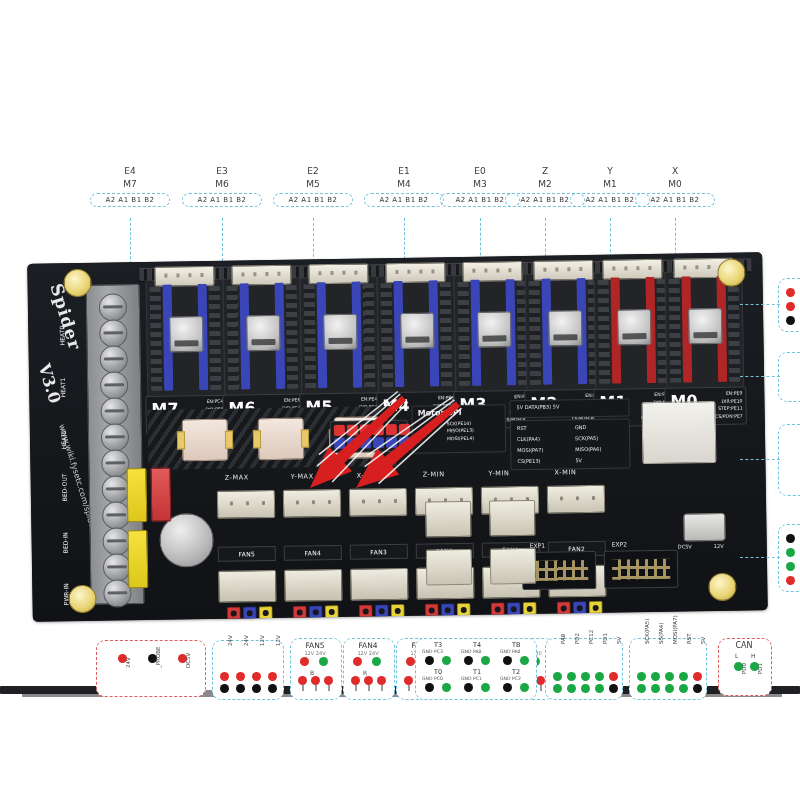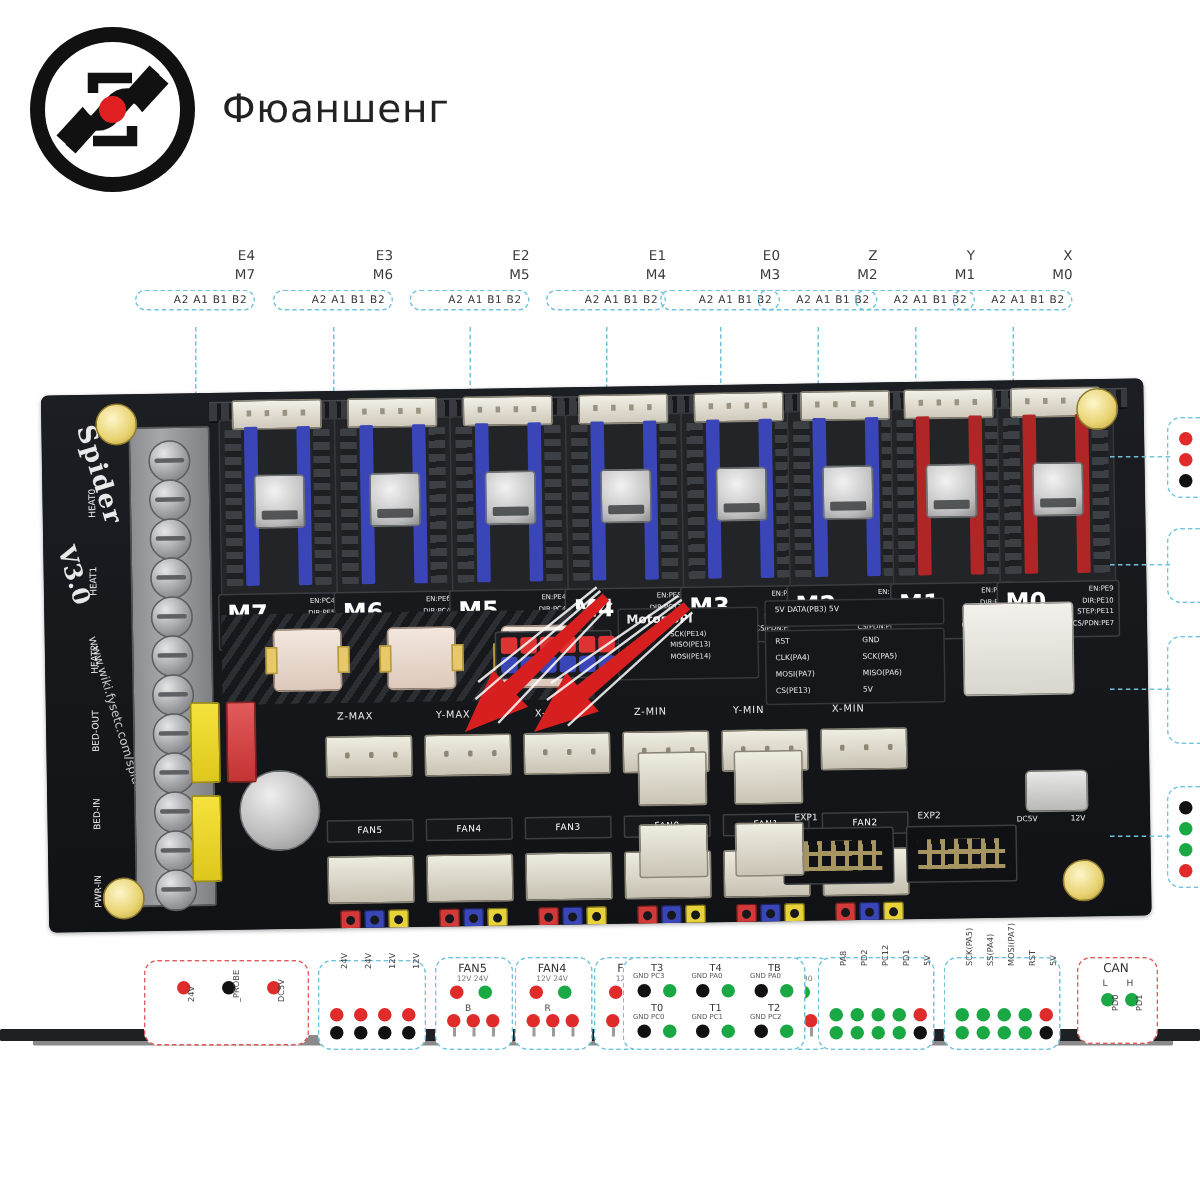--- a/index.html
+++ b/index.html
@@ -118,21 +118,21 @@
        opacity:.75;}
   .mhole{position:absolute;width:26px;height:26px;border-radius:50%;
        background:radial-gradient(circle at 40% 35%,#fdf6c9,#e8d270 60%,#b9a03c);
        border:1px solid #8e7a2c;}
 
   
   .co{position:absolute;border:1.6px dashed #6fc3dd;border-radius:9px;}
   .vline{position:absolute;border-left:1.6px dashed #6fc3dd;}
   .hline{position:absolute;border-top:1.6px dashed #6fc3dd;}
 
-  .topcall{position:absolute;text-align:right;}
+  .topcall{position:absolute;text-align:center;}
   .topcall .e{font-size:9px;color:#3a3a3a;}
   .topcall .m{font-size:9px;color:#3a3a3a;margin-top:3px;}
   .topcall .pins{margin-top:4px;border:1.5px dashed #6fc3dd;border-radius:7px;
        padding:2px 4px;font-size:7px;color:#333;letter-spacing:.5px;white-space:nowrap;}
 
   .botgrp{position:absolute;border:1.6px dashed #6fc3dd;border-radius:9px;background:#fff;}
   .botgrp.red{border-color:#e25b5b;}
   .gname{position:absolute;top:3px;left:0;right:0;text-align:center;font-size:7.5px;color:#333;}
   .gsub{position:absolute;left:0;right:0;text-align:center;font-size:5px;color:#777;}
   .dot{position:absolute;width:9px;height:9px;border-radius:50%;}
@@ -145,33 +145,20 @@
   .tracedk{position:absolute;height:8px;background:#1e2024;border-radius:1px;}
 
   
   .arrows{position:absolute;left:0;top:0;width:800px;height:800px;pointer-events:none;}
 </style>
 </head>
 <body>
 
 <div id="page">
 
-  <div class="brand">
-    <div class="logo-wrap">
-      <svg viewBox="0 0 110 110" width="110" height="110" aria-hidden="true">
-        <circle cx="55" cy="55" r="50" fill="none" stroke="#111" stroke-width="10"></circle>
-        <path d="M30 78 L55 50 A13 13 0 0 1 75 50 L86 38" fill="none" stroke="#111" stroke-width="9" stroke-linecap="square"></path>
-        <path d="M80 32 L55 60 A13 13 0 0 1 35 60 L24 72" fill="none" stroke="#111" stroke-width="9" stroke-linecap="square"></path>
-        <path d="M42 44 L42 34 L68 34" fill="none" stroke="#111" stroke-width="7"></path>
-        <path d="M68 66 L68 76 L42 76" fill="none" stroke="#111" stroke-width="7"></path>
-        <circle cx="55" cy="55" r="9" fill="#e02020"></circle>
-      </svg>
-    </div>
-    <div class="brand-name">Фюаншенг</div>
-  </div>
 
   <div id="top-callouts">
       <div class="topcall" style="left: 90px; top: 166px; width: 80px;">
         <div class="e">E4</div>
         <div class="m">M7</div>
         <div class="pins">A2 A1 B1 B2</div>
       </div>
       <div class="vline" style="left: 130px; top: 218px; height: 46px;"></div>
       <div class="topcall" style="left: 182px; top: 166px; width: 80px;">
         <div class="e">E3</div>

